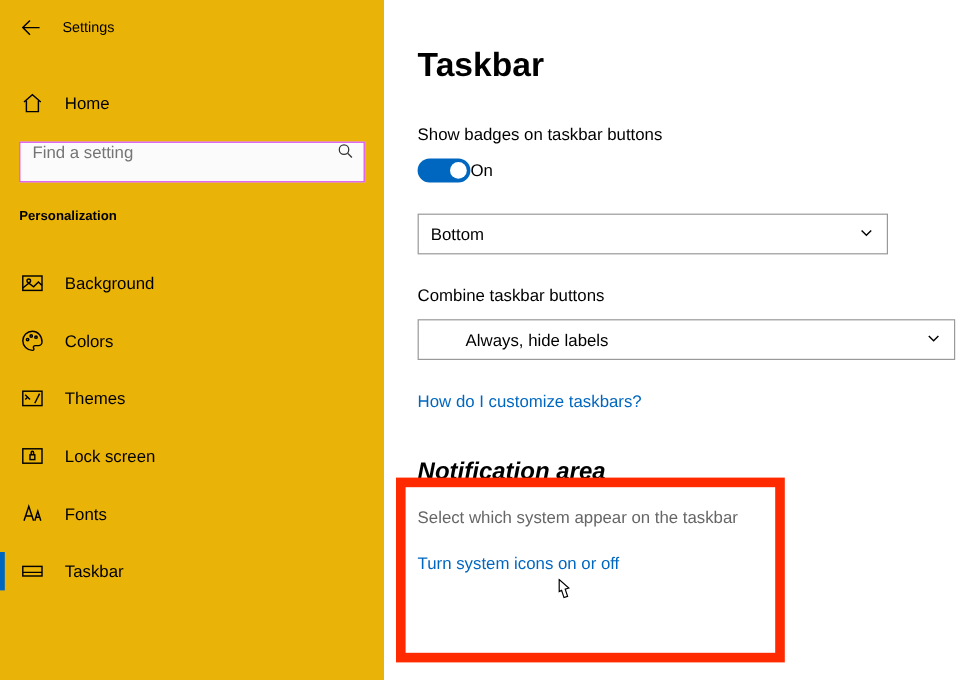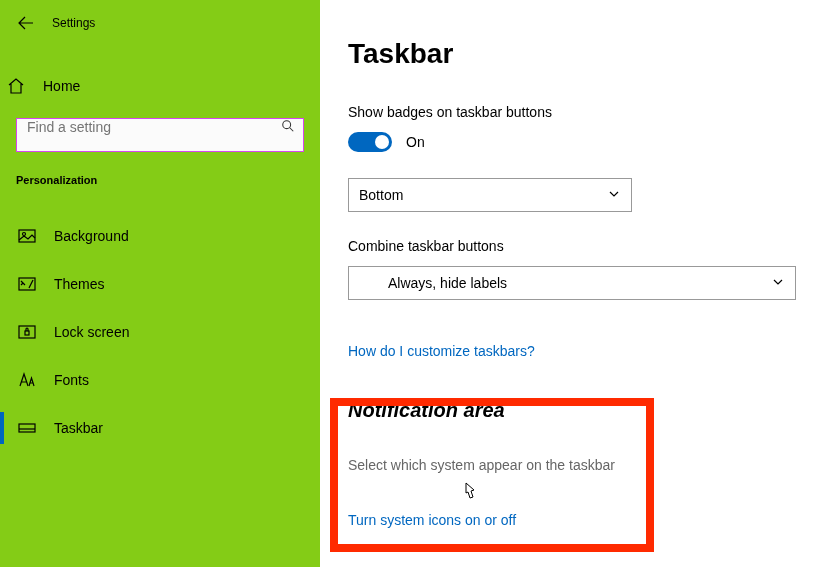--- a/index.html
+++ b/index.html
@@ -1,57 +1,57 @@
 <!DOCTYPE html>
 <html><head>
 <meta charset="utf-8">
 <style>
   * { box-sizing: border-box; }
   html, body { margin: 0; padding: 0; font-family: "Segoe UI", sans-serif; font-size: 14px; color: #000; }
   body { width: 816px; height: 567px; overflow: hidden; background: #fff; position: relative; }
   .layout { display: flex; width: 100%; height: 100%; }
 
   
-  .sidebar { width: 320px; height: 100%; background: #84cc16; padding: 0; position: relative; }
+  .sidebar { width: 320px; height: 100%; background: #eab308; padding: 0; position: relative; }
 
   .topbar { display: flex; align-items: center; height: 46px; padding-left: 18px; gap: 18px; }
   .back-icon { width: 16px; height: 16px; display: flex; align-items: center; justify-content: center; cursor: pointer; }
   .win-title { font-size: 12px; color: #000; }
 
-  .home-row { display: flex; align-items: center; height: 40px; padding-left: 7px; gap: 18px; margin-top: 20px; cursor: pointer; }
+  .home-row { display: flex; align-items: center; height: 40px; padding-left: 18px; gap: 18px; margin-top: 20px; cursor: pointer; }
   .icon { width: 18px; height: 18px; display: flex; align-items: center; justify-content: center; color: #000; }
   .icon svg { width: 18px; height: 18px; }
 
   .search-box { margin: 12px 16px 0 16px; height: 34px; border: 1px solid #d946ef; background: #fbfbfb; position: relative; display: flex; align-items: flex-start; }
   .search-input { flex: 1; border: none; background: transparent; padding: 0 10px; font-size: 14px; color: #666; outline: none; }
   .search-icon { width: 30px; display: flex; align-items: center; justify-content: center; color: #333; }
 
   .category-title { font-weight: 600; font-size: 11px; padding: 22px 16px 12px 16px; }
 
   .nav-list { margin-top: 14px; }
   .nav-item { display: flex; align-items: center; height: 48px; padding-left: 18px; gap: 18px; cursor: pointer; position: relative; }
   .nav-item.active::before { content: ""; position: absolute; left: 0; top: 8px; bottom: 8px; width: 4px; background: #0067c0; }
 
   
   .main { flex: 1; padding: 38px 0 0 28px; background: #fff; position: relative; }
   .page-title { font-size: 28px; font-weight: 600; margin: 0 0 34px 0; }
 
   .field-block { margin-bottom: 26px; }
   .field-label { font-size: 14px; color: #000; margin-bottom: 12px; }
 
-  .toggle-row { display: flex; align-items: center; gap: 14px; }
+  .toggle-row { display: flex; align-items: center; }
   .toggle { width: 44px; height: 20px; background: #0067c0; border-radius: 10px; position: relative; cursor: pointer; }
   .toggle .knob { position: absolute; right: 3px; top: 3px; width: 14px; height: 14px; background: #fff; border-radius: 50%; }
 
   .dropdown { height: 34px; border: 1px solid #999; background: #fff; display: flex; align-items: center; justify-content: space-between; padding: 0 10px; cursor: pointer; }
-  .dropdown.narrow { width: 284px; margin-top: 17px; }
+  .dropdown.narrow { width: 392px; margin-top: 17px; }
   .dropdown.wide  { width: 448px; padding-left: 39px; }
   .chevron { width: 14px; height: 14px; }
 
-  .link { color: #0067c0; font-size: 14px; cursor: pointer; display: inline-block; margin-top: 17px; }
+  .link { color: #0067c0; font-size: 14px; cursor: pointer; display: inline-block; }
 
   .section-heading { font-size: 20px; font-weight: 600; margin: 0 0 18px 0; font-style: italic; }
 
   .highlight-box { position: absolute; border: 8px solid #ff2a00; left: 330px; top: 398px; width: 324px; height: 154px; pointer-events: none; }
 
   .gray { color: #666; }
 
   
   .cursor { position: absolute; left: 460px; top: 482px; pointer-events: none; }
 </style>
@@ -99,20 +99,31 @@
             <rect x="1" y="3" width="16" height="12"></rect>
               <circle cx="6" cy="7" r="1.5"></circle>
               <path d="M1 13 L6 9 L10 12 L14 8 L17 11"></path>
           </svg>
         </span>
         <span>Background</span>
       </div>
       <div class="nav-item">
         <span class="icon">
           <svg viewBox="0 0 18 18" fill="none" stroke="#000" stroke-width="1.2">
+            <path d="M9 1a8 8 0 1 0 0 16c1.2 0 1.5-1 1-1.8-.6-1 .2-2.2 1.4-2.2H14a3 3 0 0 0 3-3C17 4.6 13.4 1 9 1Z"></path>
+            <circle cx="5" cy="8" r="1"></circle>
+              <circle cx="8" cy="5" r="1"></circle>
+              <circle cx="12" cy="6" r="1"></circle>
+          </svg>
+        </span>
+        <span>Colors</span>
+      </div>
+      <div class="nav-item">
+        <span class="icon">
+          <svg viewBox="0 0 18 18" fill="none" stroke="#000" stroke-width="1.2">
             <rect x="1" y="3" width="16" height="12"></rect>
               <path d="M3 6 L7 10 M3 10 L5 8"></path>
               <path d="M15 5 l-4 8"></path>
           </svg>
         </span>
         <span>Themes</span>
       </div>
       <div class="nav-item">
         <span class="icon">
           <svg viewBox="0 0 18 18" fill="none" stroke="#000" stroke-width="1.2">

